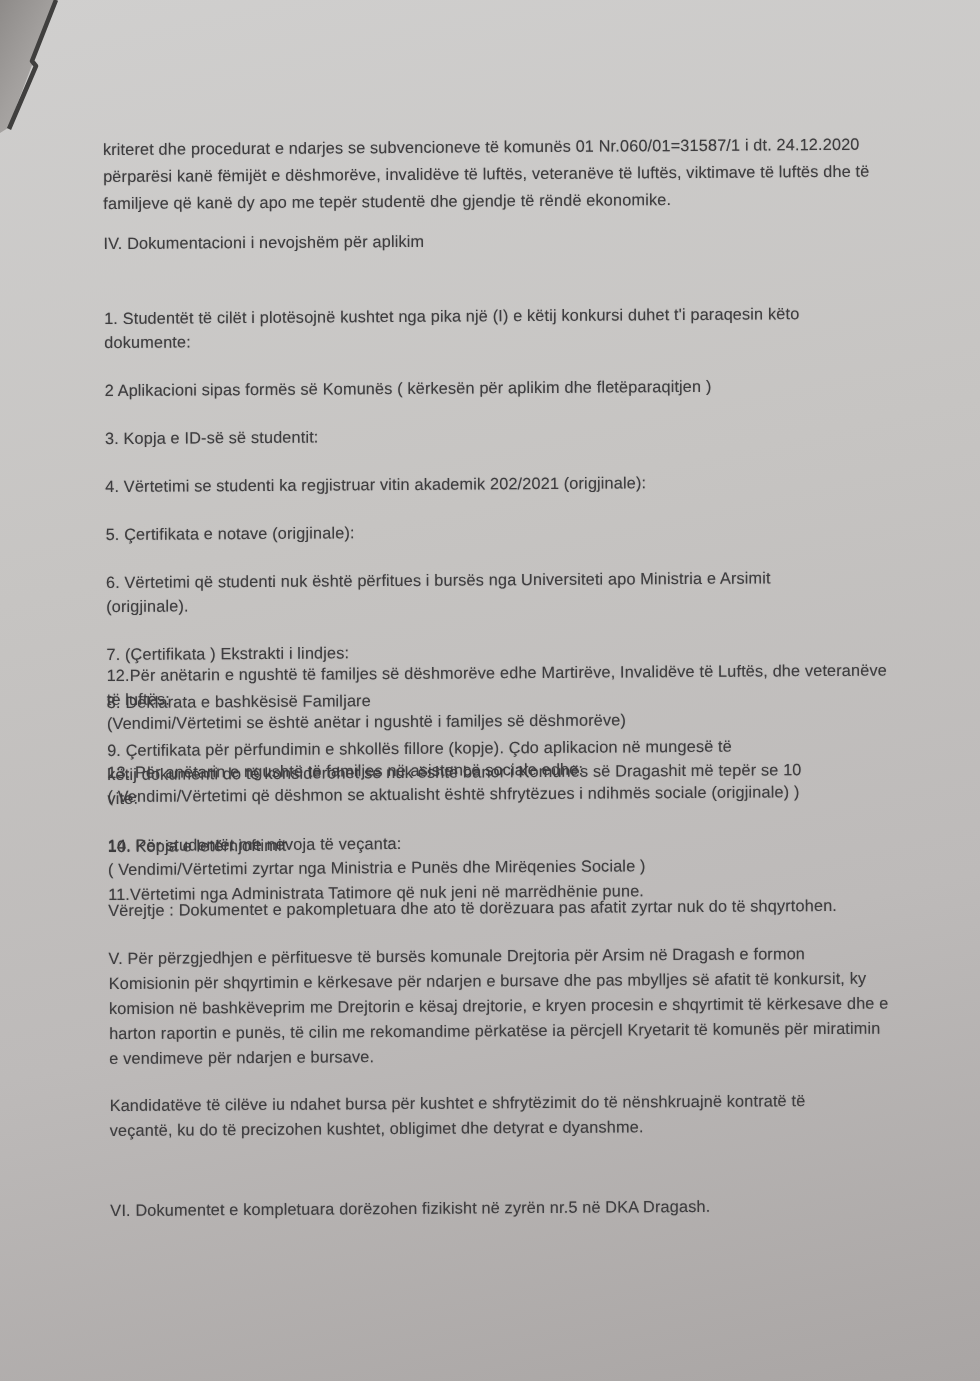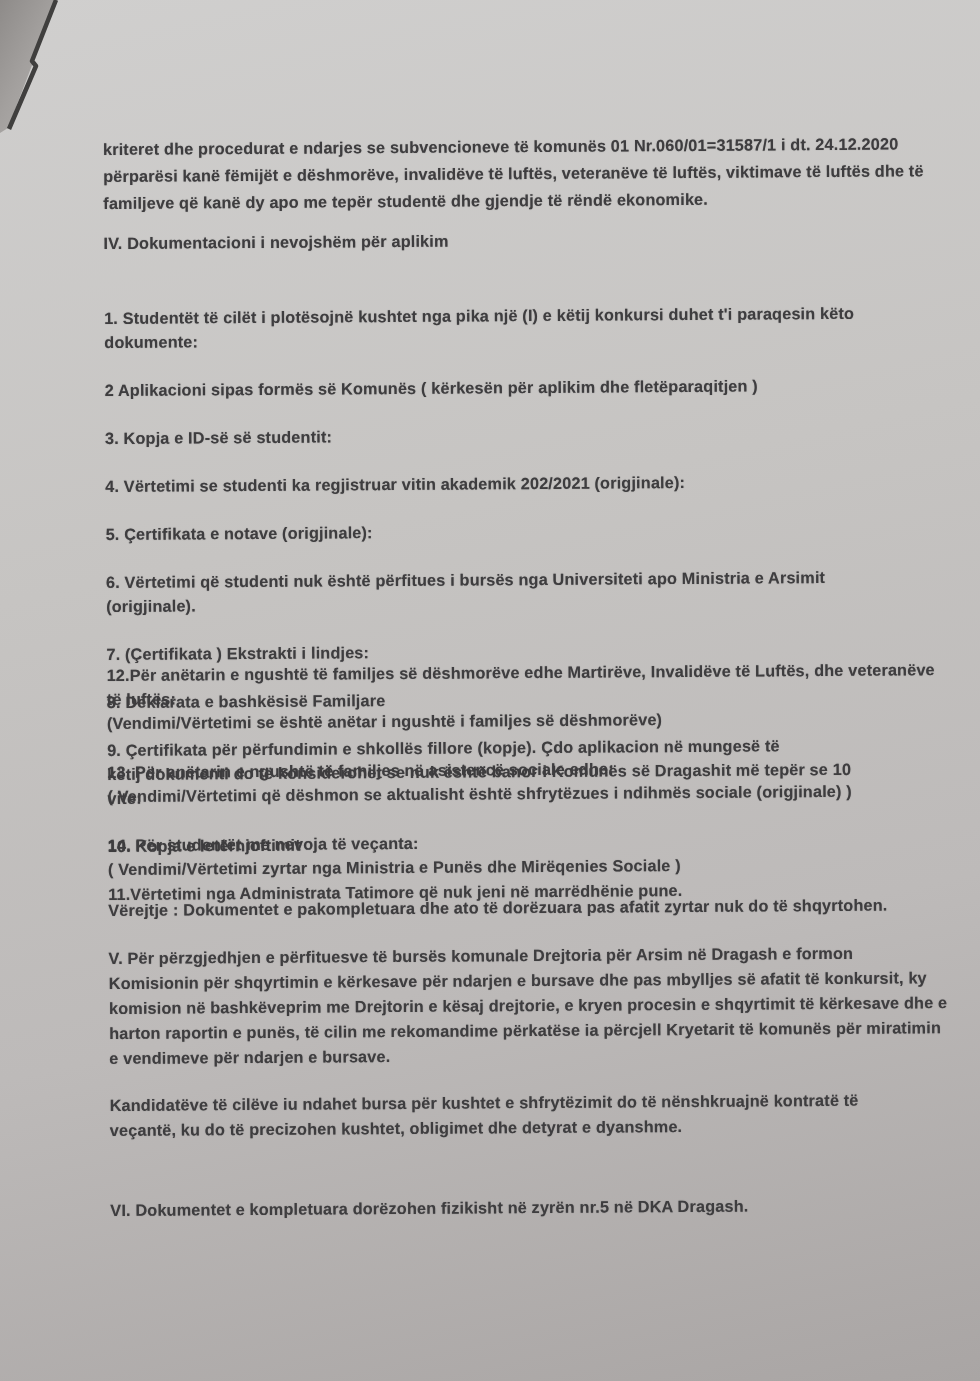--- a/index.html
+++ b/index.html
@@ -16,21 +16,20 @@
     width:980px;height:1381px;
     font-family:"Liberation Sans","DejaVu Sans",sans-serif;
     background:#b5b2b0;
     overflow:hidden;
   }
   .photo{
     position:relative;
     width:980px;height:1381px;
     background:linear-gradient(168deg,var(--paper-top) 0%,var(--paper-mid) 38%,#bdbab9 68%,var(--paper-bottom) 100%);
     overflow:hidden;
-    font-weight:bold;
   }
   .corner-svg{
     position:absolute;top:0;left:0;
   }
   .page-text{
     position:absolute;inset:0;
     transform:rotate(-0.4deg);
     transform-origin:110px 160px;
     color:var(--ink);
     font-size:16.3px;

